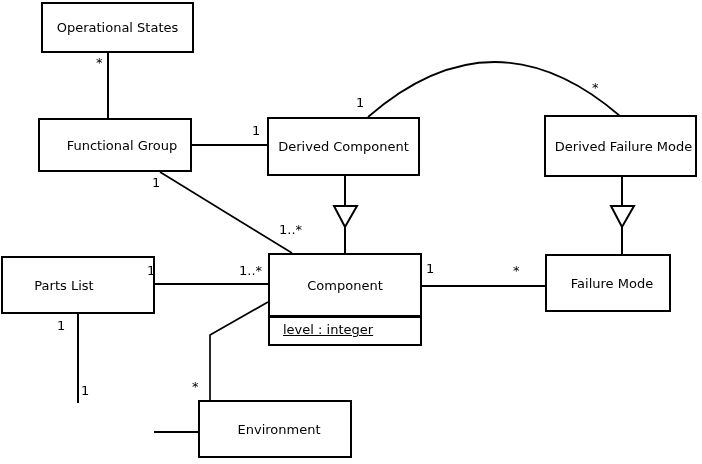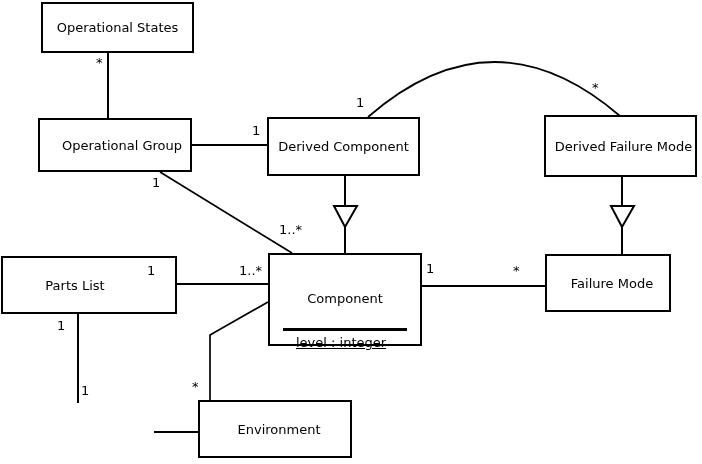--- a/index.html
+++ b/index.html
@@ -11,21 +11,21 @@
   }
   svg.edges { position:absolute; left:0; top:0; }
   svg.edges path { stroke:#000000; stroke-width:2; fill:none; }
   svg.edges path.thin { stroke-width:1.7; }
   svg.edges polygon { stroke:#000000; stroke-width:2; fill:#ffffff; }
   .uml-class {
     position:absolute; background:#ffffff; border:2px solid #000000;
     box-sizing:border-box; display:flex; align-items:center; justify-content:center;
     text-align:center; white-space:nowrap;
   }
-  .uml-class.compartmented { display:block; padding:13px; }
+  .uml-class.compartmented { display:block; padding:0; }
   .comp-name { height:60px; display:flex; align-items:center; justify-content:center; }
   .comp-attrs {
     height:26px; border-top:3px solid #000000; box-sizing:border-box;
     display:flex; align-items:center; padding-left:13px; text-align:left;text-decoration:underline;
   }
   .mult { position:absolute; line-height:14px; white-space:nowrap; }
 </style>
 </head>
 <body>
 
@@ -45,32 +45,32 @@
     <path d="M78 314 V403"></path>
     <path d="M154 432 H198"></path>
     <path class="thin" d="M210 400 V335 L268 302"></path>
   </svg>
 
   <div class="uml-class" style="left:41px; top:2px; width:153px; height:51px">
     <span>Operational States</span>
   </div>
 
   <div class="uml-class" style="left:38px; top:118px; width:154px; height:54px">
-    <span style="transform:translateX(7px)">Operational Group</span>
+    <span style="transform:translateX(7px)">Functional Group</span>
   </div>
 
   <div class="uml-class" style="left:544px; top:115px; width:153px; height:62px">
     <span style="transform:translateX(3px)">Derived Failure Mode</span>
   </div>
 
   <div class="uml-class" style="left:267px; top:117px; width:153px; height:59px">
     <span>Derived Component</span>
   </div>
 
-  <div class="uml-class" style="left:1px; top:256px; width:176px; height:58px">
+  <div class="uml-class" style="left:1px; top:256px; width:154px; height:58px">
     <span style="transform:translateX(-14px)">Parts List</span>
   </div>
 
   <div class="uml-class compartmented" style="left:268px; top:253px; width:154px; height:93px">
     <div class="comp-name">
       <span>Component</span>
     </div>
     <div class="comp-attrs">
       <span>level : integer</span>
     </div>

